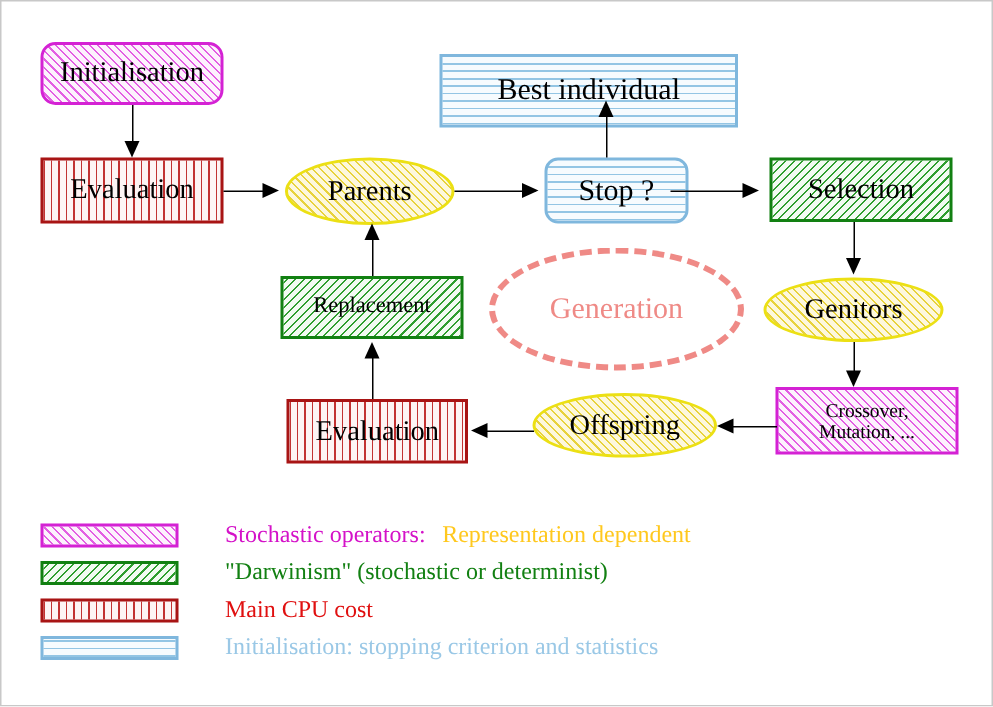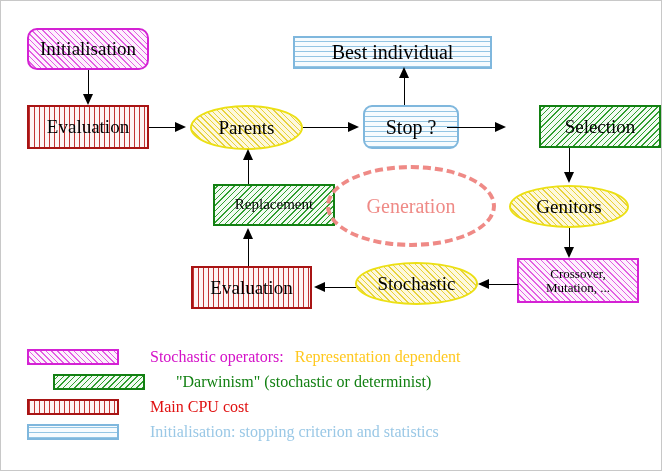--- a/index.html
+++ b/index.html
@@ -44,21 +44,20 @@
         #e35fe3 0px, #e35fe3 1px,
         rgba(255,255,255,0) 1px, rgba(255,255,255,0) 4px);
   }
   .fill-green-diag {
     border: 2px solid #128012;
     background-color: #f2fbf2;
     background-image: repeating-linear-gradient(
         -45deg,
         #2f9e2f 0px, #2f9e2f 1px,
         rgba(255,255,255,0) 1px, rgba(255,255,255,0) 4px);
-    margin-left: 26px;
   }
   .fill-red-vert {
     border: 2px solid #a81414;
     background-color: #fdf4f4;
     background-image: repeating-linear-gradient(
         90deg,
         #c23232 0px, #c23232 1px,
         rgba(255,255,255,0) 1px, rgba(255,255,255,0) 5px);
   }
   .fill-blue-horiz {
@@ -164,21 +163,21 @@
   </div>
 
   <div class="node fill-red-vert" style="left:26px; top:104px; width:122px; height:44px; font-size:19px;">
     <span class="label">Evaluation</span>
   </div>
 
   <div class="node ellipse fill-yellow-diag" style="left:189px; top:104px; width:113px; height:45px; font-size:19px;">
     <span class="label">Parents</span>
   </div>
 
-  <div class="node fill-blue-horiz" style="left:292px; top:35px; width:199px; height:33px; font-size:20px;">
+  <div class="node fill-blue-horiz" style="left:292px; top:35px; width:199px; height:49px; font-size:20px;">
     <span class="label">Best individual</span>
   </div>
 
   <div class="node fill-blue-horiz rounded" style="left:362px; top:104px; width:96px; height:44px; font-size:20px;">
     <span class="label">Stop ?</span>
   </div>
 
   <div class="node fill-green-diag" style="left:512px; top:104px; width:122px; height:43px; font-size:19px;">
     <span class="label">Selection</span>
   </div>
@@ -186,21 +185,21 @@
   <div class="node ellipse fill-yellow-diag" style="left:508px; top:184px; width:120px; height:43px; font-size:19px;">
     <span class="label">Genitors</span>
   </div>
 
   <div class="node fill-magenta-diag" style="left:516px; top:257px; width:122px; height:45px; font-size:13px; flex-direction:column;">
     <span class="label">Crossover,</span>
     <span class="label">Mutation, ...</span>
   </div>
 
   <div class="node ellipse fill-yellow-diag" style="left:354px; top:261px; width:123px; height:43px; font-size:19px;">
-    <span class="label">Stochastic</span>
+    <span class="label">Offspring</span>
   </div>
 
   <div class="node fill-red-vert" style="left:190px; top:265px; width:121px; height:43px; font-size:19px;">
     <span class="label">Evaluation</span>
   </div>
 
   <div class="node fill-green-diag" style="left:186px; top:183px; width:122px; height:42px; font-size:15px;text-align:center;">
     <span class="label">Replacement</span>
   </div>
 

